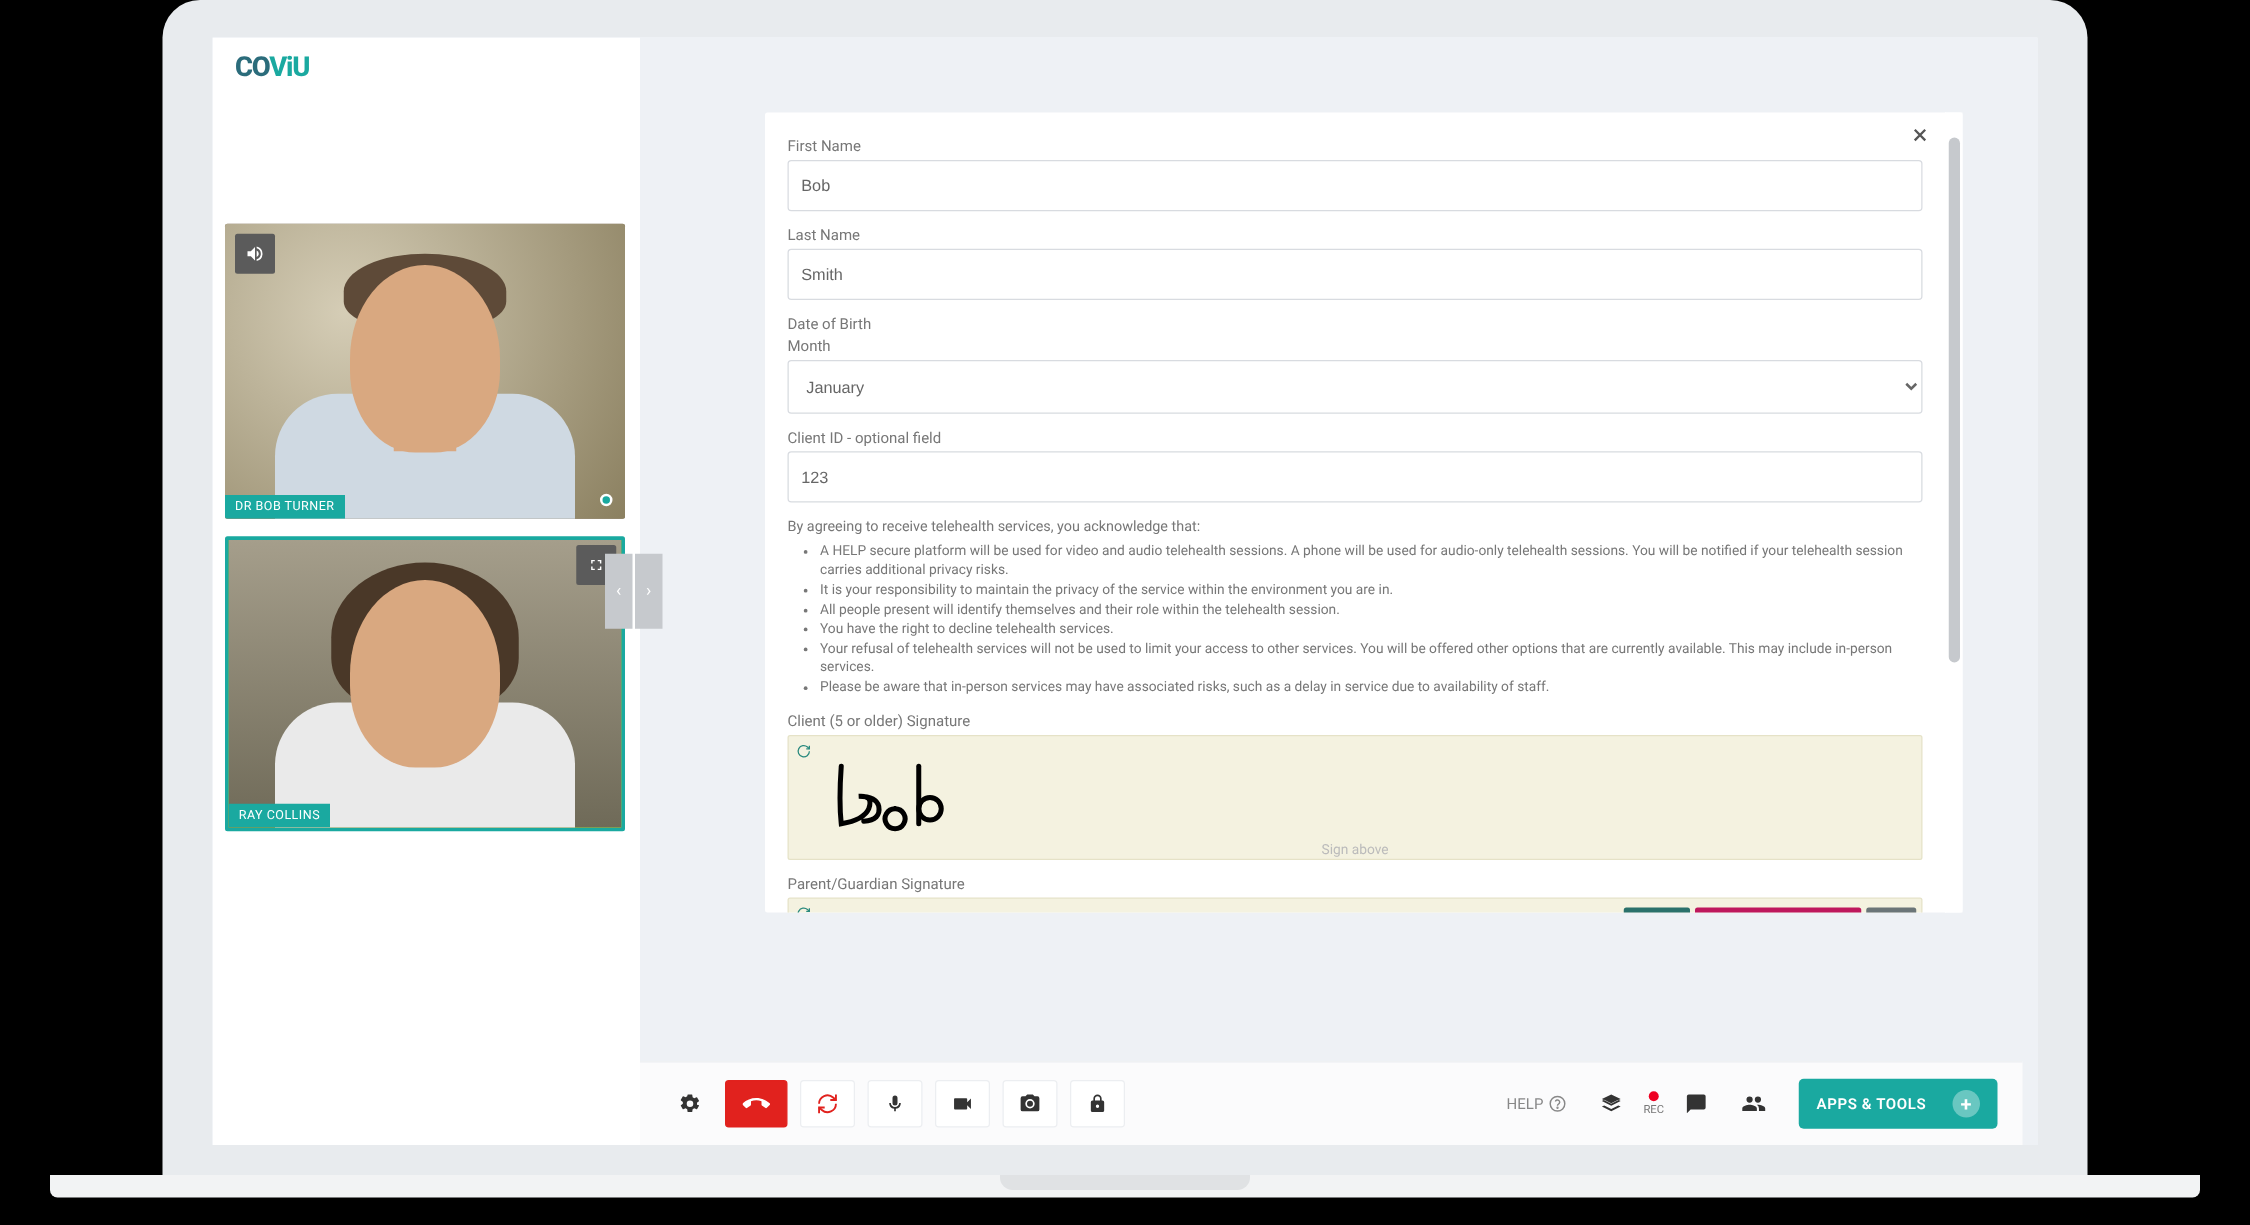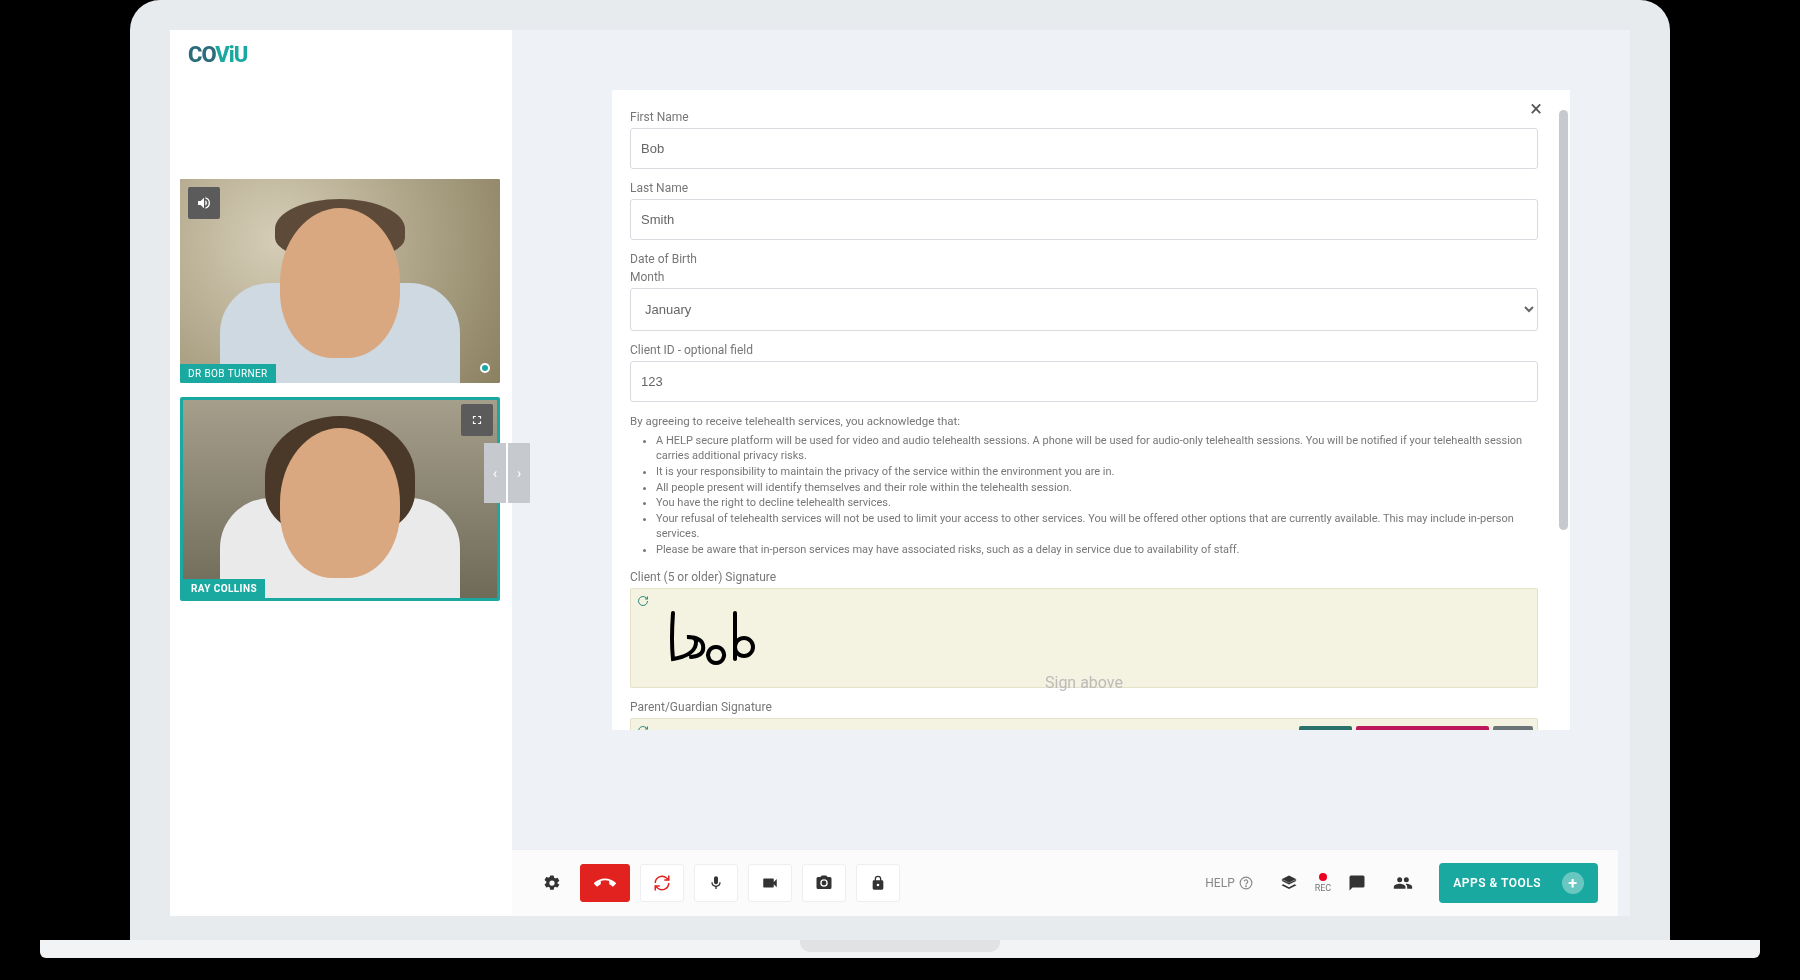--- a/index.html
+++ b/index.html
@@ -50,26 +50,26 @@
   .logo .co { color: #2b6c7b; }
   .videos {
     margin-top: 100px;
     padding: 0 10px;
     display: flex;
     flex-direction: column;
     gap: 14px;
   }
   .video-tile {
     position: relative;
-    width: 320px; height: 204px;
+    width: 320px; height: 236px;
     background: #7a6a4e;
     border-radius: 2px;
     overflow: hidden;
   }
-  .video-tile.self { border: 3px solid #1aa9a0; background:#eab308;font-weight:bold; }
+  .video-tile.self { border: 3px solid #1aa9a0; background:#eab308; }
   .vt-label {
     position: absolute;
     left: 0; bottom: 0;
     background: #1aa9a0;
     color: #fff;
     font-size: 10px;
     padding: 4px 8px;
     letter-spacing: 0.4px;
   }
   .vt-btn {
@@ -157,21 +157,21 @@
   }
   .dob-row { display:flex; gap:14px; }
   .dob-row > div { flex:1; }
   .consent-intro { font-size: 11.5px; color:#777; margin: 10px 0 6px; }
   .consent-list { font-size: 11px; color:#777; padding-left: 26px; line-height: 1.35; }
   .consent-list li { margin-bottom: 1px; }
   .sig-block label { display:block; font-size:12px; color:#777; margin:12px 0 4px; }
   .sig-pad { background:#f4f2e0; border:1px solid #e5e2c7; height:100px; border-radius:2px; position:relative; }
   .sig-pad.small { height:34px; }
   .sig-reset { position:absolute; left:6px; top:6px; font-size:12px; color:#2a8a7e; }
-  .sign-above { text-align:center; color:#bbb; font-size:16px; padding-top: 84px; }
+  .sign-above { text-align:center; color:#bbb; font-size:11px; padding-top: 84px; }
   .sig-svg { position:absolute; left:30px; top:12px; }
   .action-bar {
     position:absolute; right:4px; bottom:4px;
     display:flex; gap:4px;
   }
   .action-bar .btn {
     background:#2a716b; color:#fff; font-size:10px;
     padding:5px 8px; border-radius:2px;
     display:flex; align-items:center; gap:4px;
   }

